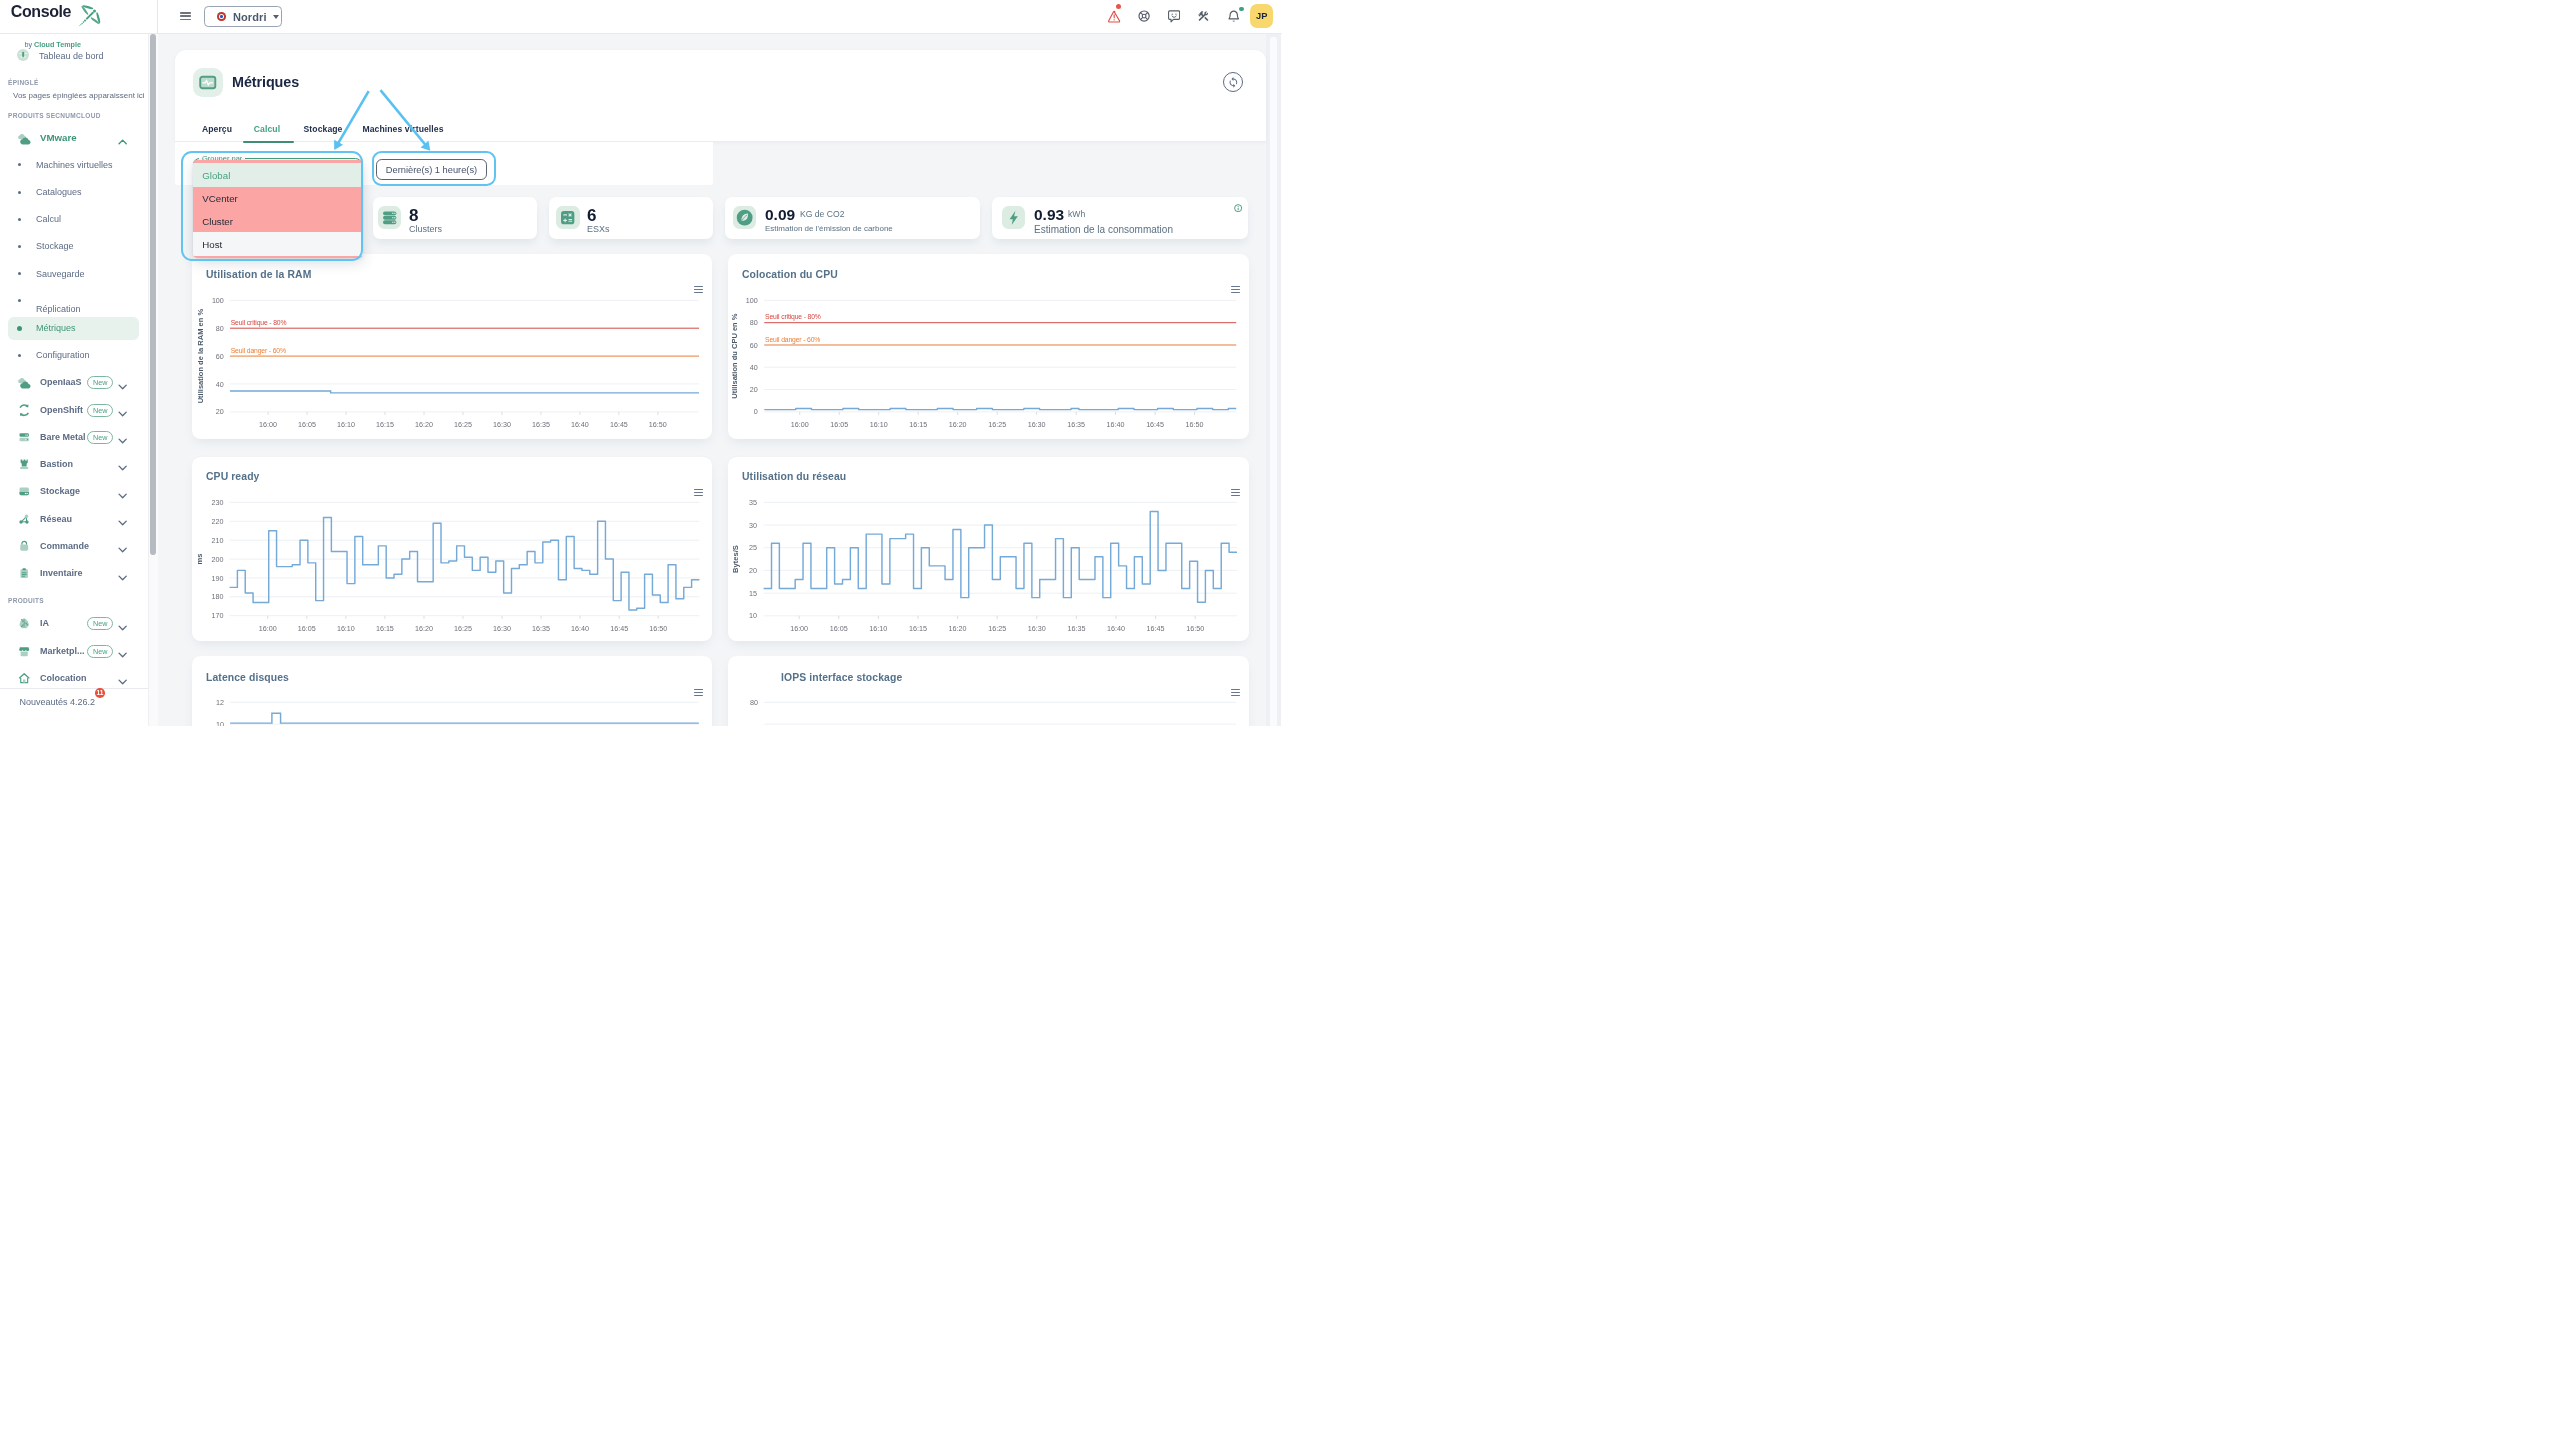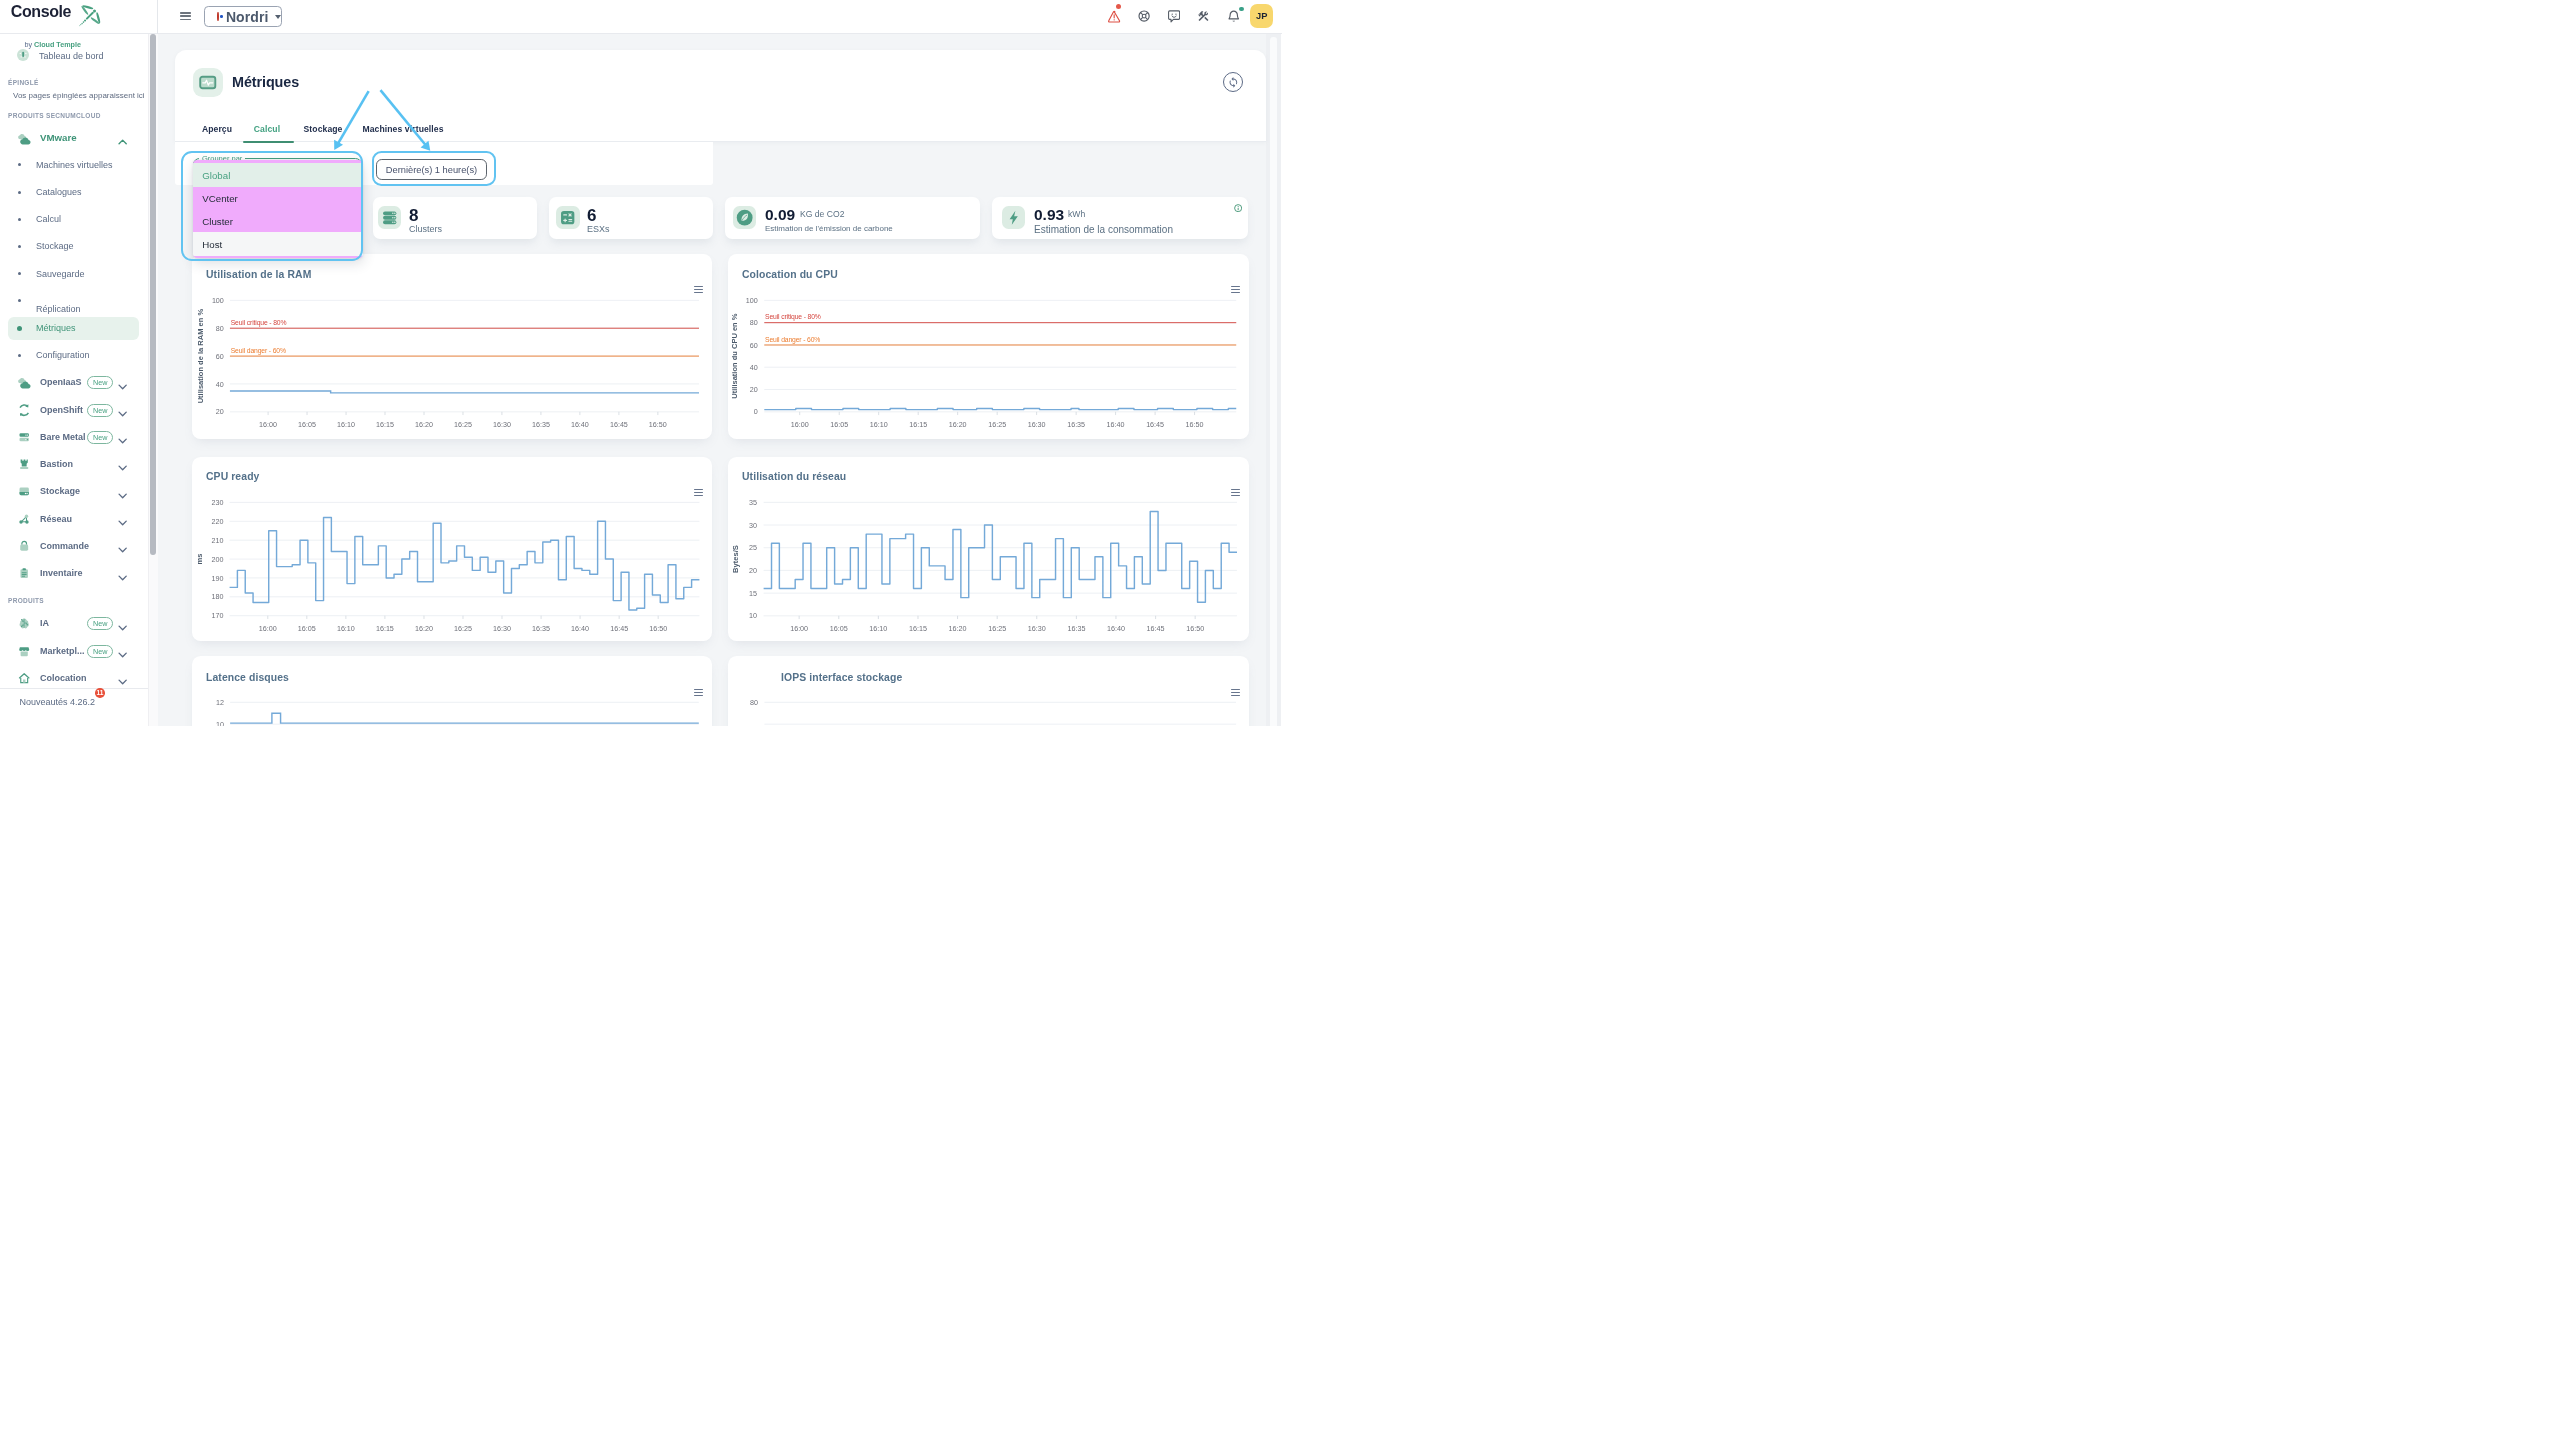--- a/index.html
+++ b/index.html
@@ -8,21 +8,21 @@
   .abs { position:absolute; }
   #page { position:relative; width:1282px; height:726px; }
 
   
   #topbar { position:absolute; left:0; top:0; width:1282px; height:34px; background:#fff; border-bottom:0.7px solid #e8eaee; z-index:30; }
   .burger span { display:block; width:11px; height:1.4px; background:#6d747d; border-radius:0.7px; margin-bottom:1.9px; }
   #orgbtn { position:absolute; left:204px; top:5.8px; width:78px; height:21.6px; border:0.7px solid #9aa3b2; border-radius:4.3px; background:#fff; display:flex; align-items:center; }
   .cocarde { width:8.6px; height:8.6px; border-radius:50%; background:#c0392b; position:relative; margin-left:12.2px; }
   .cocarde::before { content:""; position:absolute; left:1.7px; top:1.7px; width:5.2px; height:5.2px; border-radius:50%; background:#fff; }
   .cocarde::after { content:""; position:absolute; left:3.1px; top:3.1px; width:2.4px; height:2.4px; border-radius:50%; background:#2457c5; }
-  #orgname { font-size:14px; font-weight:bold; color:#4c596c; margin-left:7.2px; letter-spacing:0.1px; }
+  #orgname { font-size:11px; font-weight:bold; color:#4c596c; margin-left:7.2px; letter-spacing:0.1px; }
   .caretdown { width:0; height:0; border-left:3.2px solid transparent; border-right:3.2px solid transparent; border-top:4px solid #55606f; margin-left:6.5px; }
   .tico { position:absolute; top:10px; }
   #avatar { position:absolute; left:1250px; top:4.3px; width:23.4px; height:23.4px; border-radius:7.2px; background:#f8d76d; color:#1c2433; font-weight:bold; font-size:9.3px; display:flex; align-items:center; justify-content:center; }
 
   
   #sidebar { position:absolute; left:0; top:0; width:158px; height:726px; background:#fff; border-right:0.7px solid #e4e7eb; z-index:40; }
   #sbtrack { position:absolute; left:148px; top:34px; width:10px; height:692px; background:#fafafb; border-left:0.7px solid #efeff2; z-index:41; }
   #sbthumb { position:absolute; left:150px; top:34px; width:5.8px; height:521px; background:#b6bac1; border-radius:2.9px; z-index:42; }
   .navlabel { position:absolute; left:8px; font-size:6.5px; font-weight:bold; letter-spacing:0.3px; color:#8e99ac; }
   .newpill { position:absolute; left:87px; border:0.7px solid #7db79f; color:#47a080; font-size:7.2px; border-radius:6.5px; padding:1.1px 5px 1.1px; }
@@ -38,21 +38,21 @@
   #hicon { position:absolute; left:193px; top:68px; width:29.5px; height:29px; background:#e3f0e9; border-radius:9.3px; }
   #htitle { position:absolute; left:232px; top:74px; font-size:14.4px; font-weight:800; color:#1a2742; letter-spacing:-0.1px; }
   #refreshbtn { position:absolute; left:1223px; top:72px; width:20px; height:20px; border:0.7px solid #5d6b86; border-radius:50%; }
   .tab { position:absolute; top:124px; font-size:8.6px; font-weight:bold; color:#222f4d; letter-spacing:0.1px; }
   #tabind { position:absolute; left:243px; top:141px; width:51px; height:2.4px; background:#3f8e72; border-radius:1.4px; }
   #hdrborder { position:absolute; left:175px; top:141px; width:1091px; height:0.7px; background:#e9ecf0; }
 
   
   #fieldset { position:absolute; left:193px; top:158px; width:169px; height:27px; border:0.7px solid #47a080; border-radius:6.5px; background:#fff; }
   #fieldlabel { position:absolute; left:199px; top:154px; background:#fff; padding:0 2.9px; font-size:7.5px; color:#47a080; }
-  #menu { position:absolute; left:193px; top:160px; width:170px; height:98px; background:#f0abfc; border-radius:4.3px; box-shadow:0 4.3px 13px rgba(40,50,70,.16), 0 0.7px 2.9px rgba(40,50,70,.10); overflow:hidden; }
+  #menu { position:absolute; left:193px; top:160px; width:170px; height:98px; background:#fca5a5; border-radius:4.3px; box-shadow:0 4.3px 13px rgba(40,50,70,.16), 0 0.7px 2.9px rgba(40,50,70,.10); overflow:hidden; }
   .mi { position:absolute; left:0; width:170px; height:22.4px; font-size:9.7px; color:#242c38; display:flex; align-items:center; padding-left:9.3px; }
   #blueframe1 { position:absolute; left:181px; top:151px; width:182px; height:110px; border:2.4px solid #61c3f1; border-radius:10.8px; }
   #blueframe2 { position:absolute; left:372px; top:151px; width:124px; height:35px; border:2.4px solid #61c3f1; border-radius:9.3px; }
   #timebtn { position:absolute; left:376px; top:159px; width:111px; height:21px; border:1px solid #5d646c; border-radius:5.8px; background:transparent; display:flex; align-items:center; justify-content:center; font-size:9.3px; color:#47516b; }
 
   
   .scard { position:absolute; top:197px; height:42px; background:#fff; border-radius:7.2px; box-shadow:0 5px 10px -2.9px rgba(120,134,156,.16); }
   .stile { position:absolute; top:9px; width:23.4px; height:23.4px; background:#dcece3; border-radius:6.5px; }
   .snum { position:absolute; font-weight:800; color:#111c33; }
   .slbl { position:absolute; font-size:9px; color:#5b7083; }

